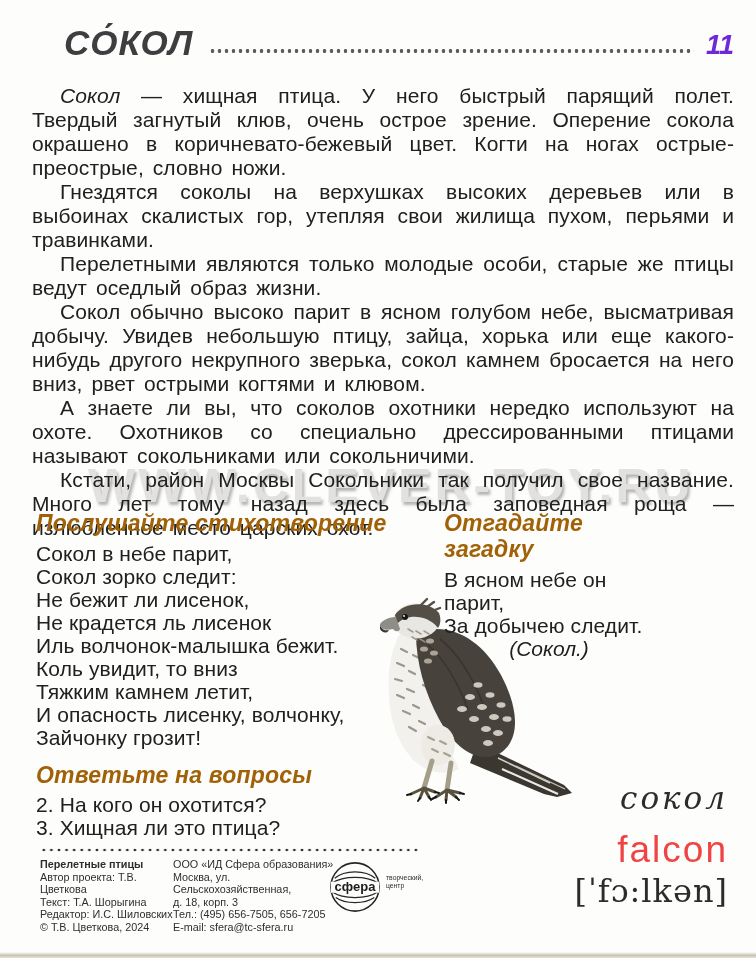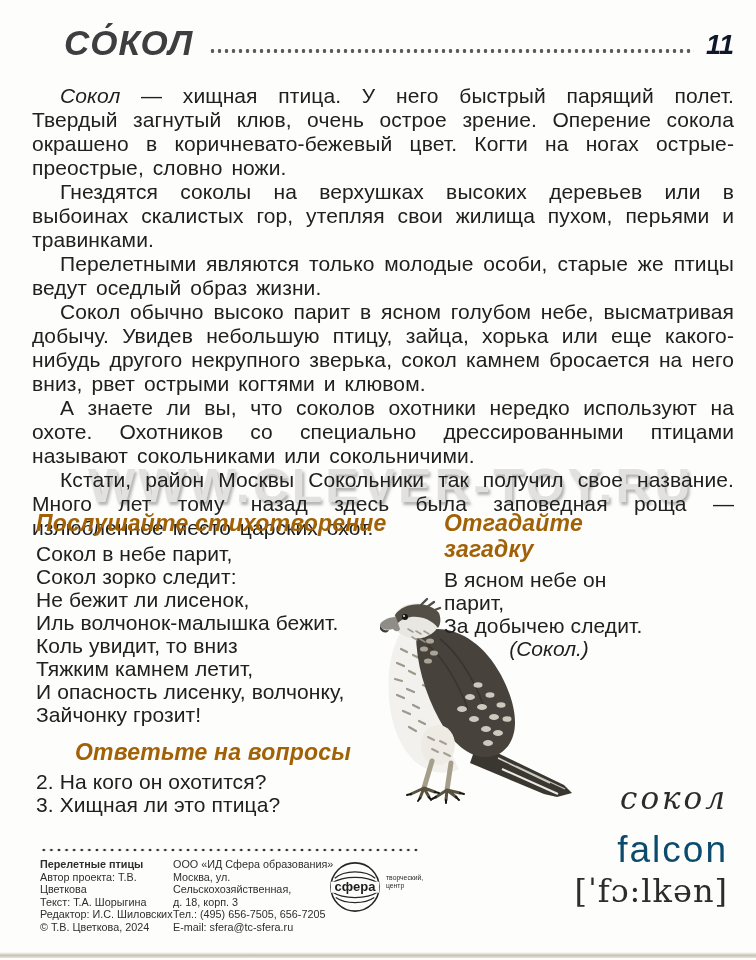--- a/index.html
+++ b/index.html
@@ -22,21 +22,21 @@
     font-size:35px;font-weight:bold;font-style:italic;
     letter-spacing:1px;color:#3e3e41;line-height:38px;white-space:nowrap;
   }
   .leader-dots{
     flex:1;height:6px;margin:0 12px 8px 16px;
     background-image:radial-gradient(circle,#5b5b5d 1.7px,transparent 2.1px);
     background-size:7px 6px;background-position:0 50%;background-repeat:repeat-x;
   }
   .page-number{
     font-size:27px;font-weight:bold;font-style:italic;
-    color:#0f172a;line-height:30px;margin-bottom:2px;
+    color:#6d28d9;line-height:30px;margin-bottom:2px;
   }
   
   .article{
     position:absolute;top:84px;left:32px;width:702px;
     font-size:21px;line-height:24px;text-align:justify;
     word-spacing:3px;letter-spacing:0.1px;
     z-index:2;
   }
   .article p{margin:0;text-indent:28px;}
   .lead-italic{font-style:italic;}
@@ -60,31 +60,31 @@
     font-size:23px;font-weight:bold;font-style:italic;
     line-height:26px;margin:0 0 6px 0;color:#a16207;letter-spacing:0.2px;
   }
   .poem-line,.riddle-line,.question-item{
     font-size:21px;line-height:23px;letter-spacing:0.1px;
   }
   .riddle-answer{
     font-size:21px;line-height:23px;font-style:italic;text-align:center;
     padding-right:8px;margin-top:0;
   }
-  .questions-heading{margin-top:13px;margin-bottom:5px;margin-left:39px;}
+  .questions-heading{margin-top:13px;margin-bottom:5px;}
   
   .bird{position:absolute;top:597px;left:374px;z-index:1;}
   
   .vocab{position:absolute;top:781px;right:40px;text-align:right;z-index:2;}
   .vocab-cursive{
     font-family:"DejaVu Serif",serif;font-style:italic;
     font-size:31px;line-height:34px;letter-spacing:3px;color:#2c2c2c;
   }
   .vocab-english{
-    font-size:37px;line-height:42px;letter-spacing:2px;color:#0c4a6e;
+    font-size:37px;line-height:42px;letter-spacing:2px;color:#ef4444;
     margin-top:14px;font-weight:400;
   }
   .vocab-ipa{
     font-family:"DejaVu Serif",serif;
     font-size:32px;line-height:40px;letter-spacing:1px;color:#2c2c2c;
   }
   
   .footer-divider{
     position:absolute;top:848px;left:40px;width:378px;height:4px;z-index:2;
     background-image:radial-gradient(circle,#2f2f2f 1.3px,transparent 1.6px);
@@ -130,20 +130,21 @@
     <p>Сокол обычно высоко парит в ясном голубом небе, высматривая добычу. Увидев небольшую птицу, зайца, хорька или еще какого-нибудь другого некрупного зверька, сокол камнем бросается на него вниз, рвет острыми когтями и клювом.</p>
     <p>А знаете ли вы, что соколов охотники нередко используют на охоте. Охотников со специально дрессированными птицами называют сокольниками или сокольничими.</p>
     <p>Кстати, район Москвы Сокольники так получил свое название. Много лет тому назад здесь была заповедная роща — излюбленное место царских охот.</p>
   </div>
 
   <div class="col-left">
     <div class="section-heading">Послушайте стихотворение</div>
     <div class="poem-line">Сокол в небе парит,</div>
     <div class="poem-line">Сокол зорко следит:</div>
     <div class="poem-line">Не бежит ли лисенок,</div>
+    <div class="poem-line">Не крадется ль лисенок</div>
     <div class="poem-line">Иль волчонок-малышка бежит.</div>
     <div class="poem-line">Коль увидит, то вниз</div>
     <div class="poem-line">Тяжким камнем летит,</div>
     <div class="poem-line">И опасность лисенку, волчонку,</div>
     <div class="poem-line">Зайчонку грозит!</div>
 
     <div class="section-heading questions-heading">Ответьте на вопросы</div>
     <div class="question-item">2. На кого он охотится?</div>
     <div class="question-item">3. Хищная ли это птица?</div>
   </div>

